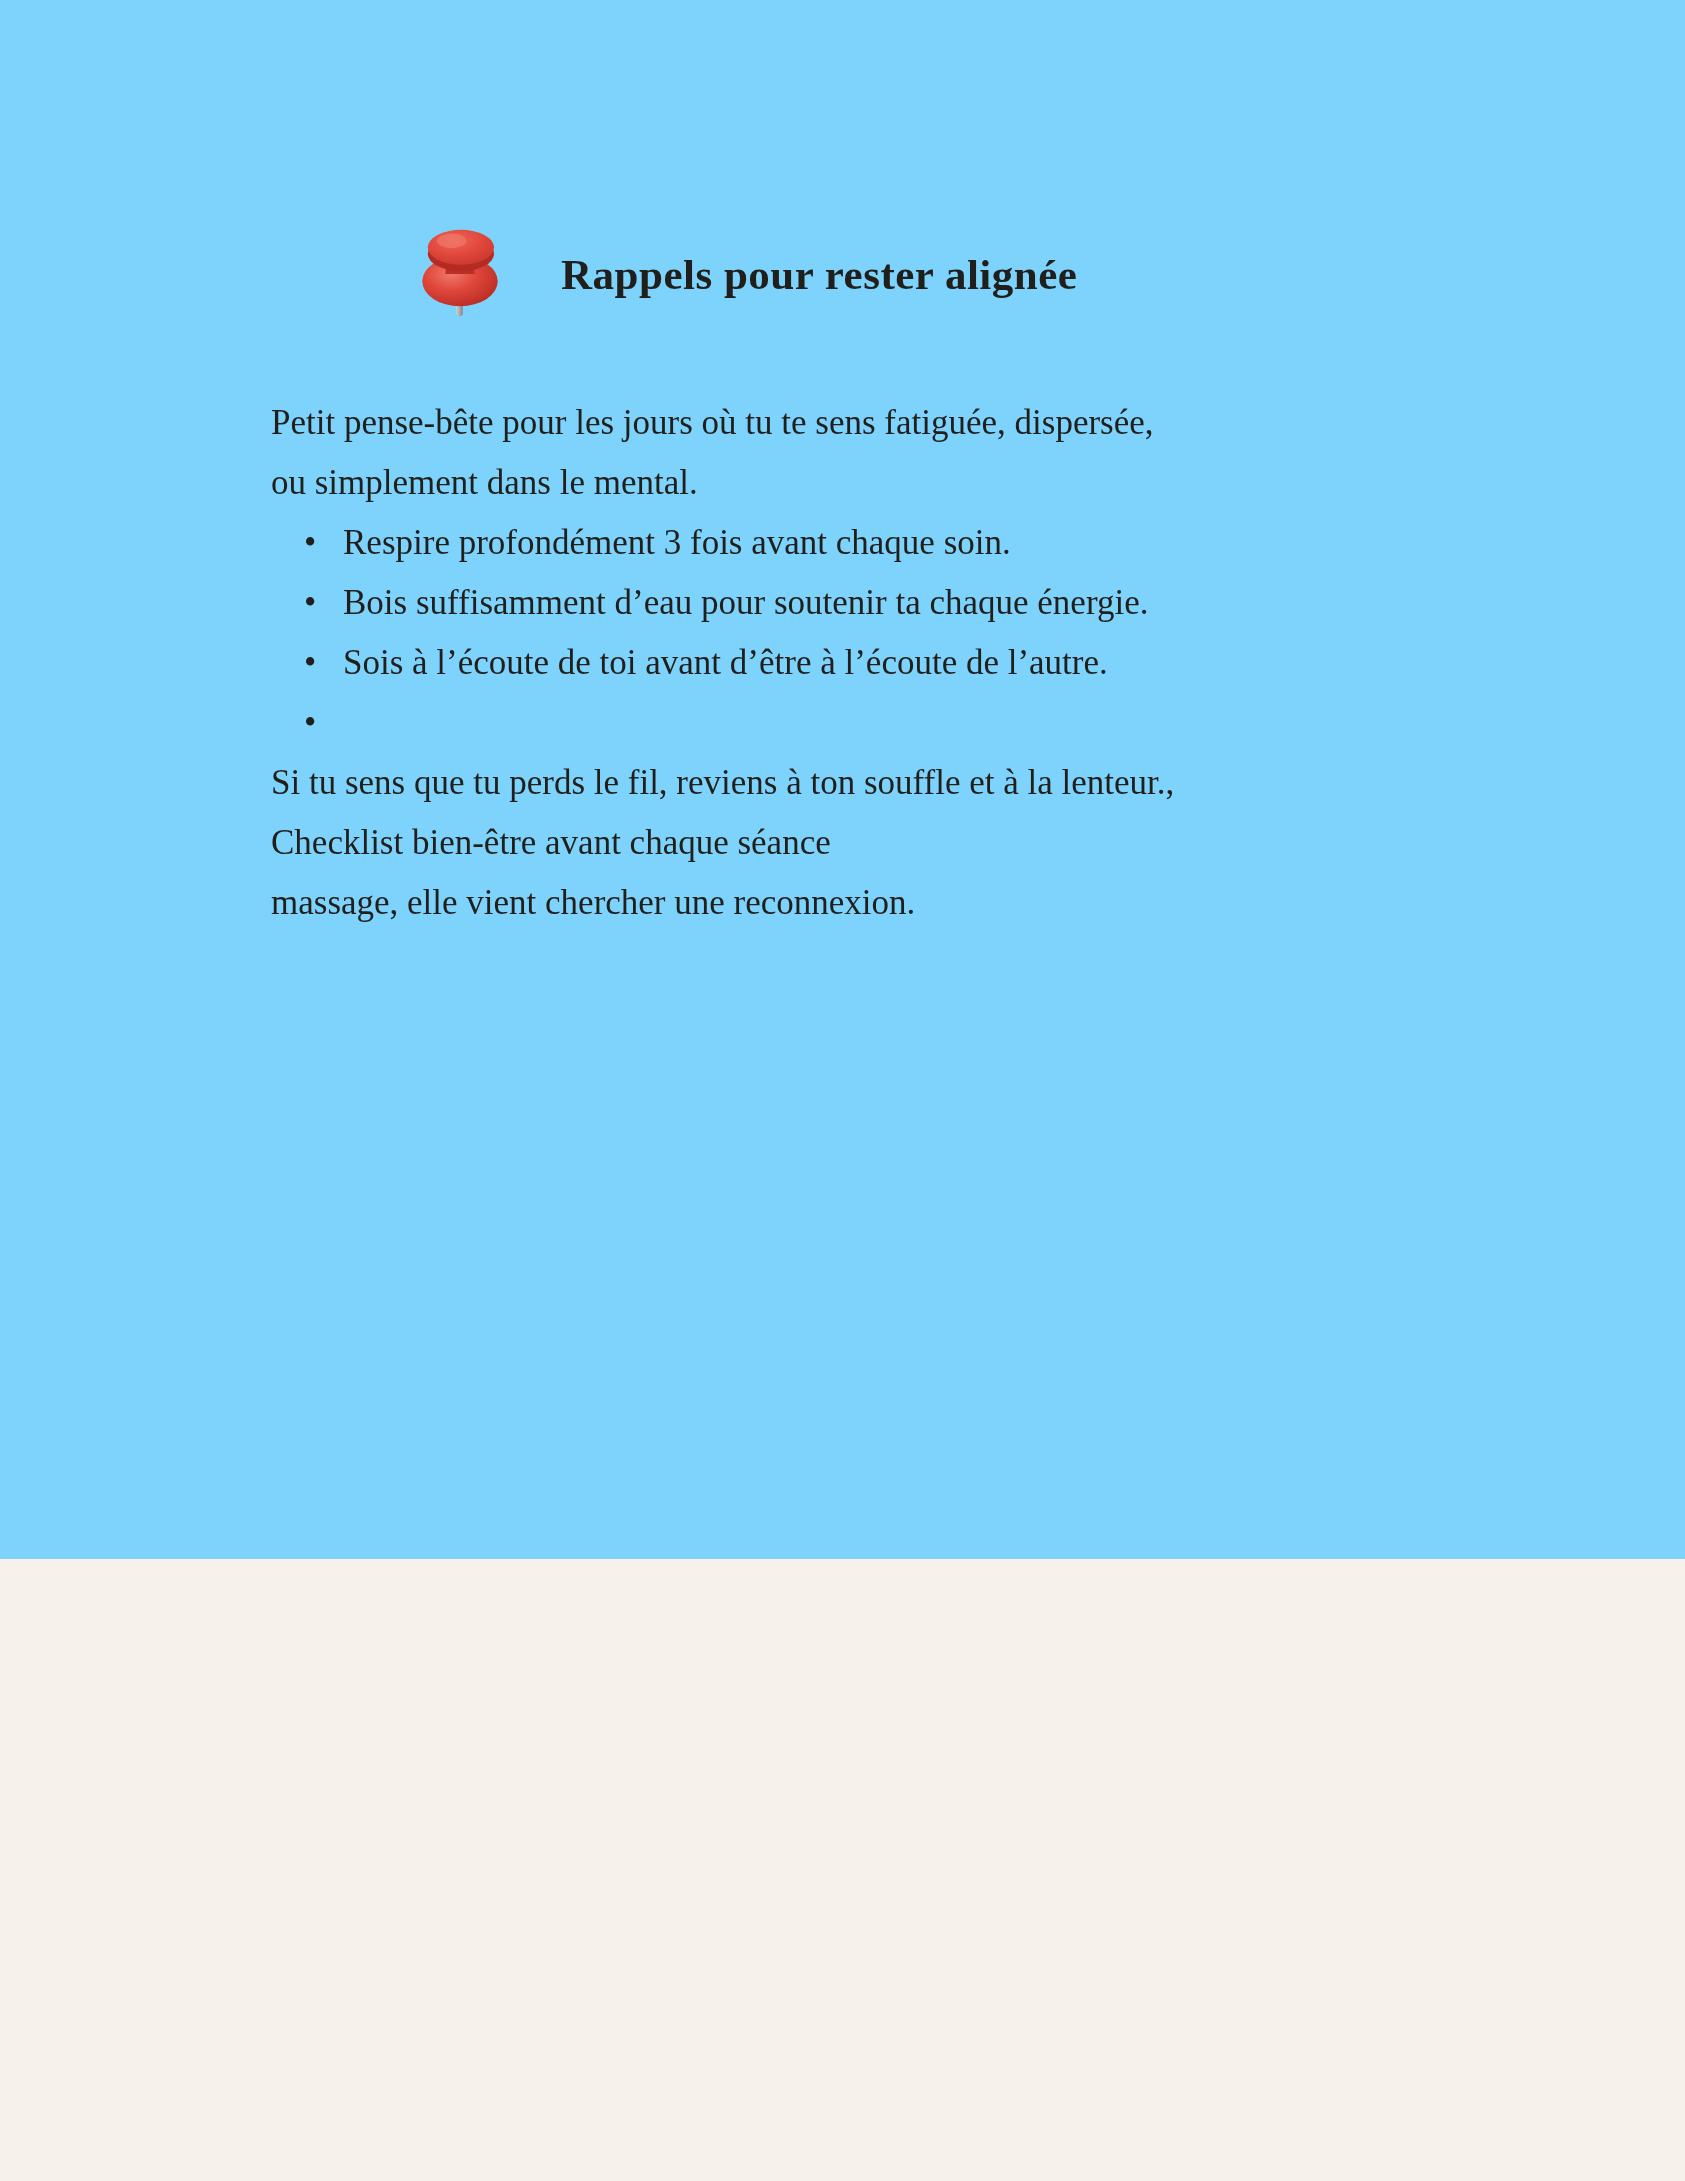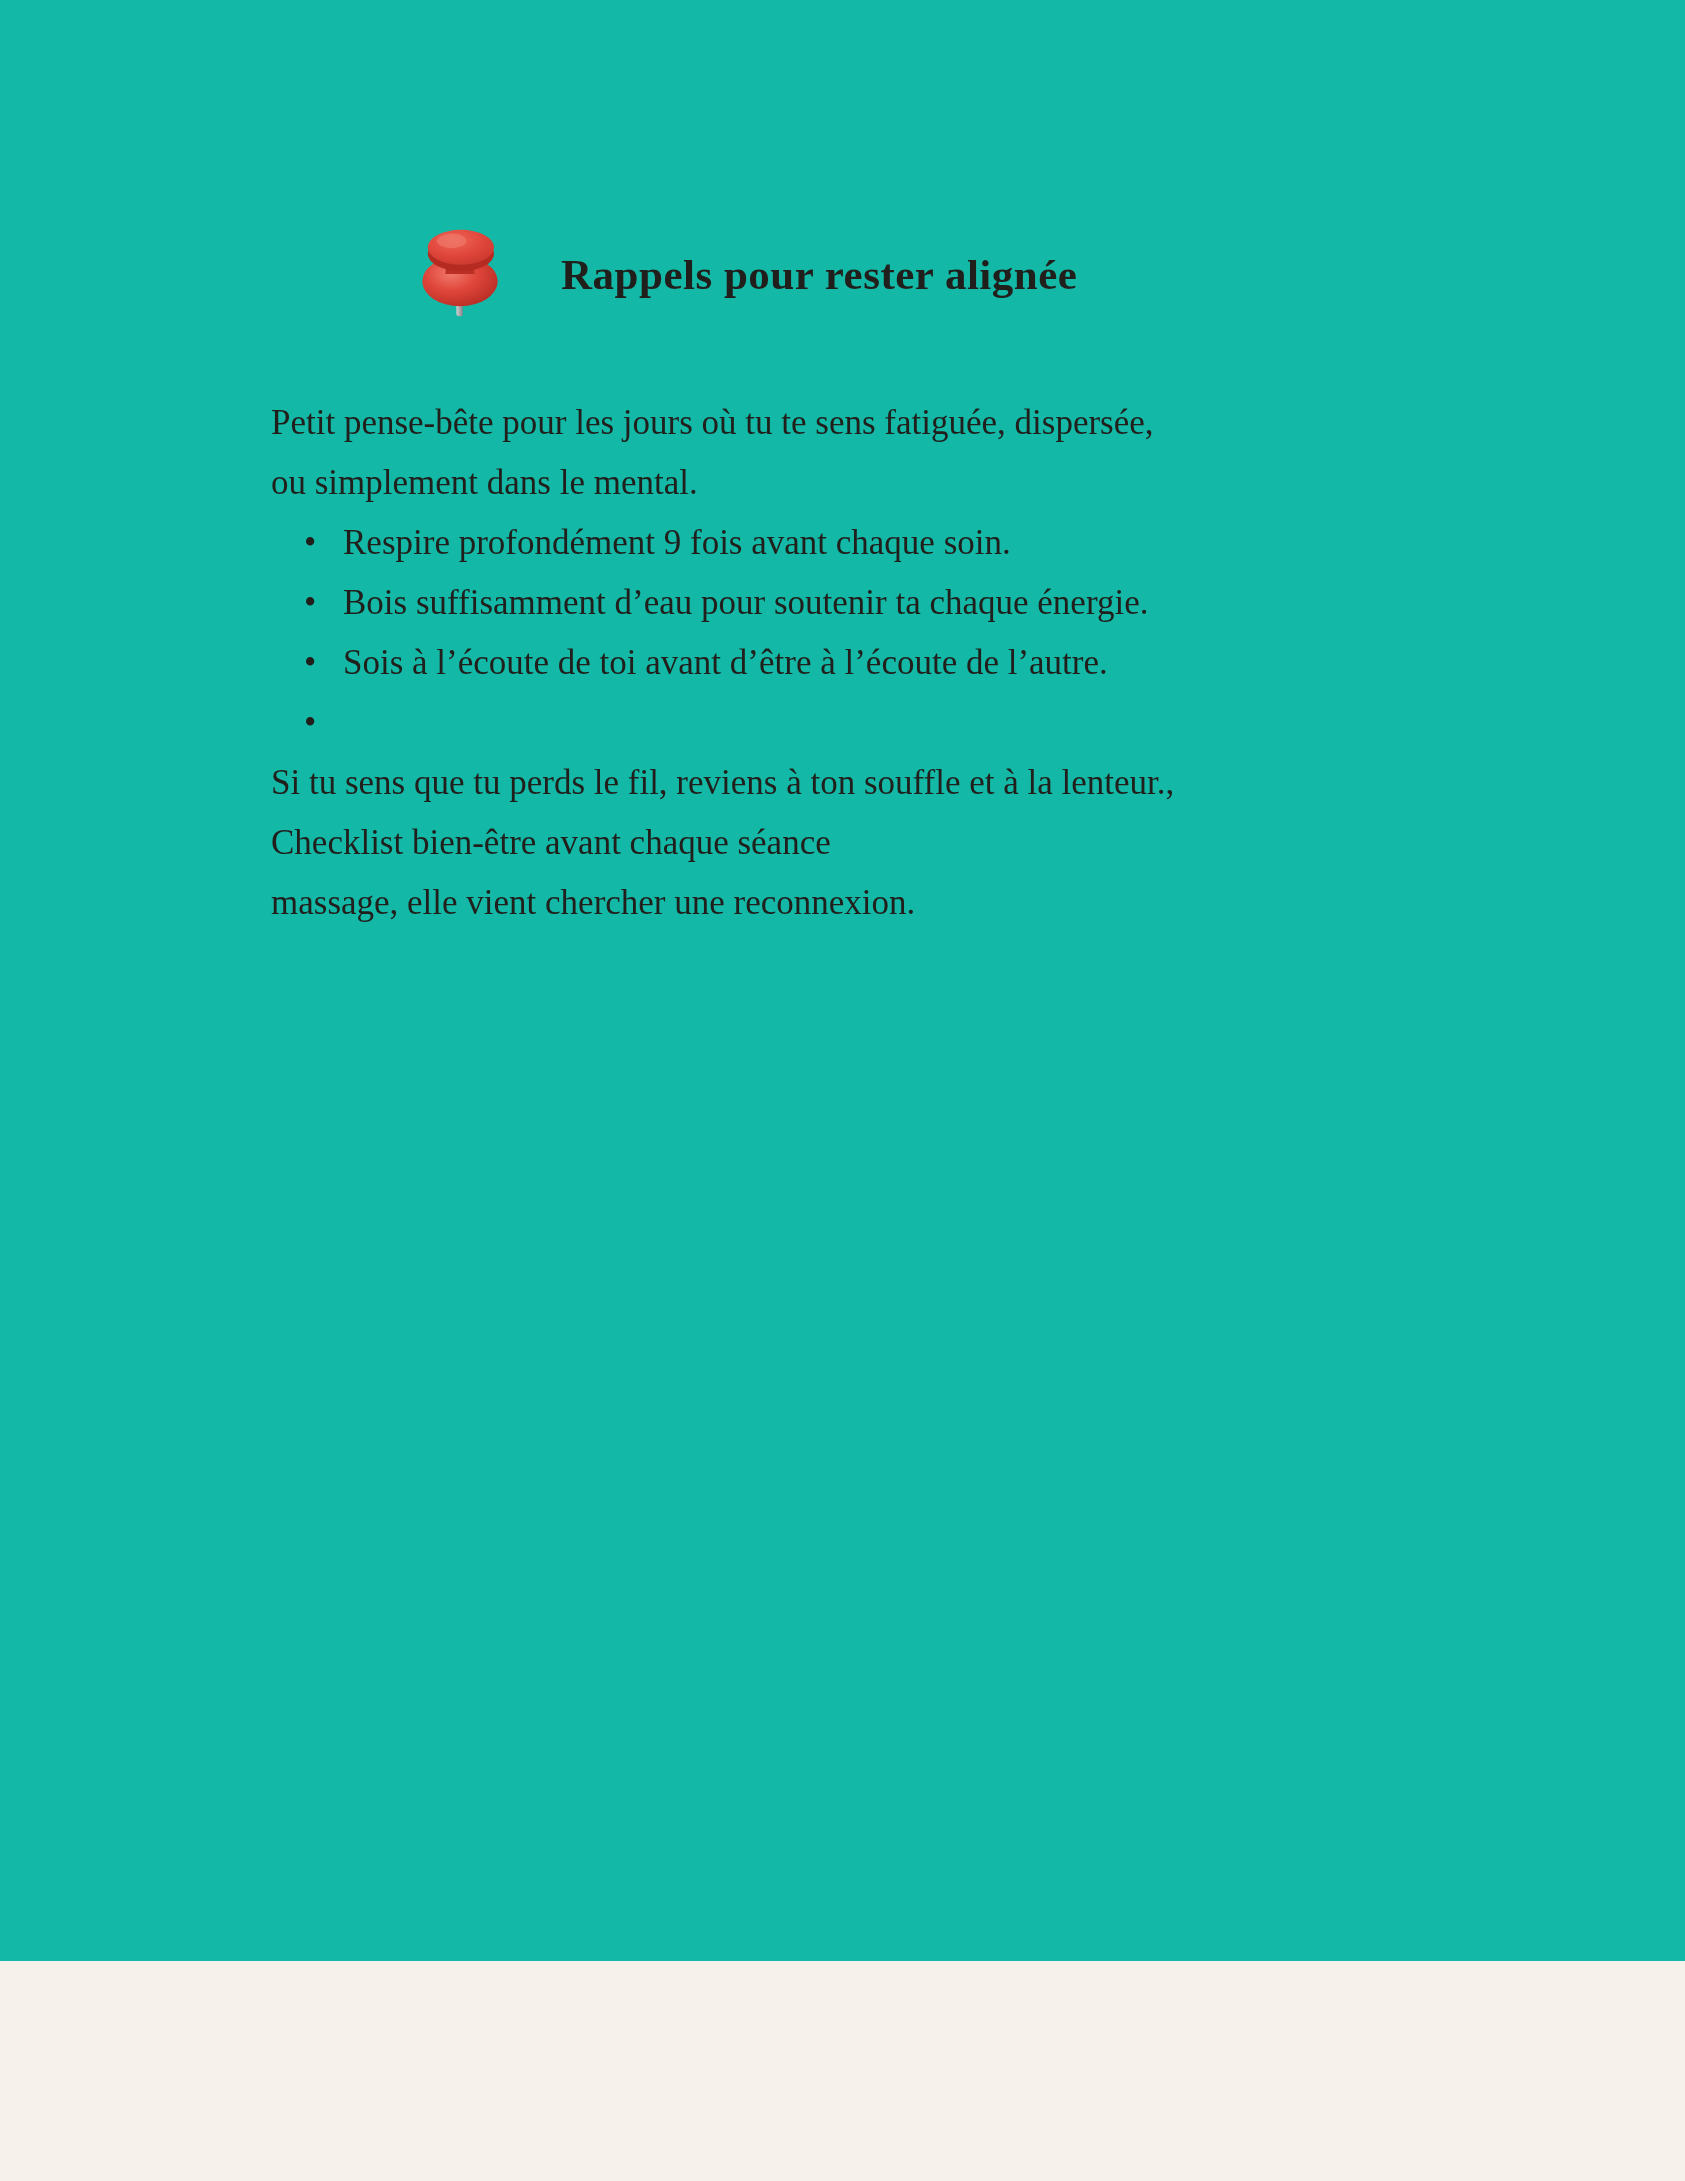--- a/index.html
+++ b/index.html
@@ -3,22 +3,22 @@
 <meta charset="utf-8">
 <style>
   html, body {
     margin: 0;
     padding: 0;
     background: #f6f1ea;
   }
   .page {
     position: relative;
     width: 1685px;
-    height: 1961px;
-    background: #14b8a6;
+    height: 1559px;
+    background: #7dd3fc;
     font-family: "Liberation Serif", serif;
     color: #211f1c;
     overflow: hidden;
   }
   .header {
     position: absolute;
     left: 418px;
     top: 228px;
     display: flex;
     align-items: center;
@@ -104,21 +104,21 @@
     </span>
     <h1 class="title">Rappels pour rester alignée</h1>
   </div>
 
   <div class="body-block">
     <div class="line">Petit pense-bête pour les jours où tu te sens fatiguée, dispersée,</div>
     <div class="line">ou simplement dans le mental.</div>
 
     <div class="bullet-row">
       <span class="dot">•</span>
-      <span class="bullet-text">Respire profondément 9 fois avant chaque soin.</span>
+      <span class="bullet-text">Respire profondément 3 fois avant chaque soin.</span>
     </div>
     <div class="bullet-row">
       <span class="dot">•</span>
       <span class="bullet-text">Bois suffisamment d’eau pour soutenir ta chaque énergie.</span>
     </div>
     <div class="bullet-row">
       <span class="dot">•</span>
       <span class="bullet-text">Sois à l’écoute de toi avant d’être à l’écoute de l’autre.</span>
     </div>
     <div class="bullet-row">

